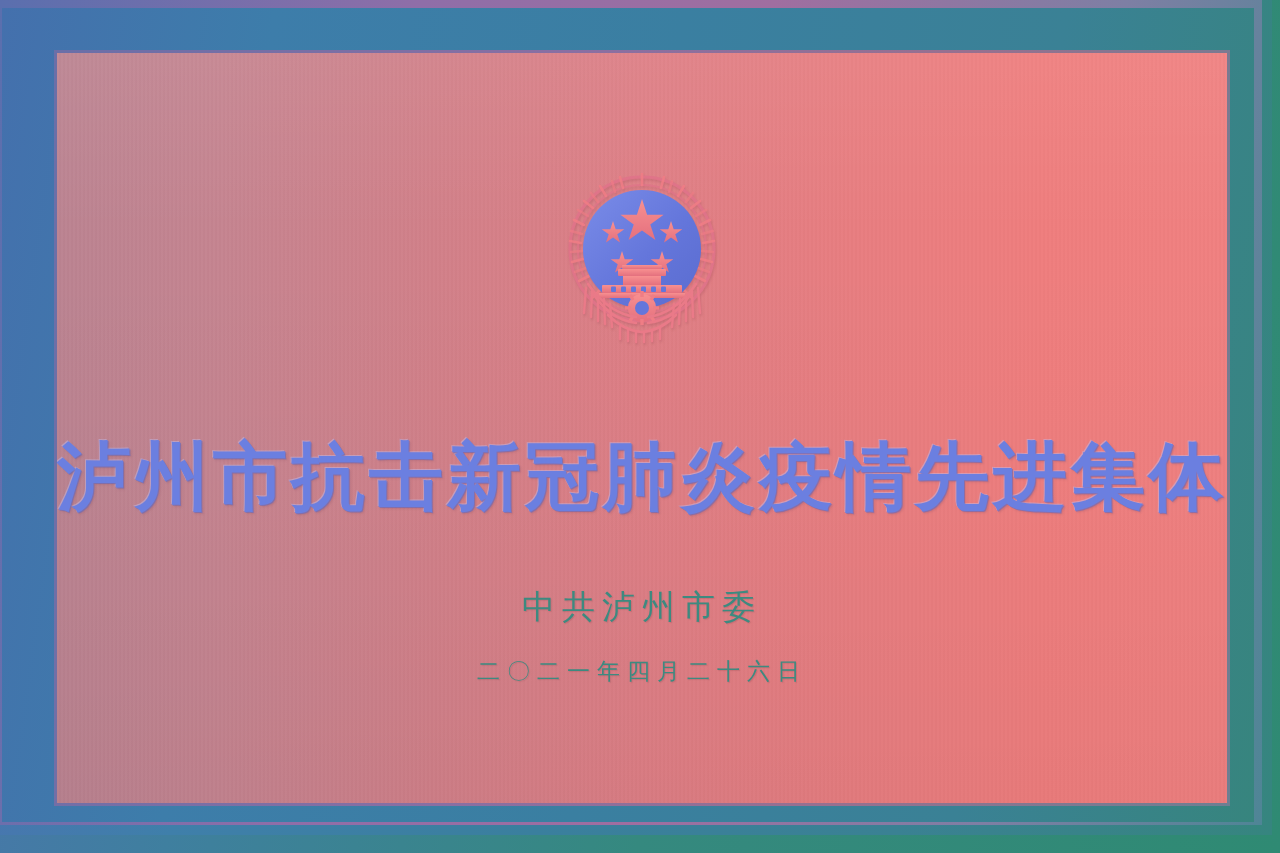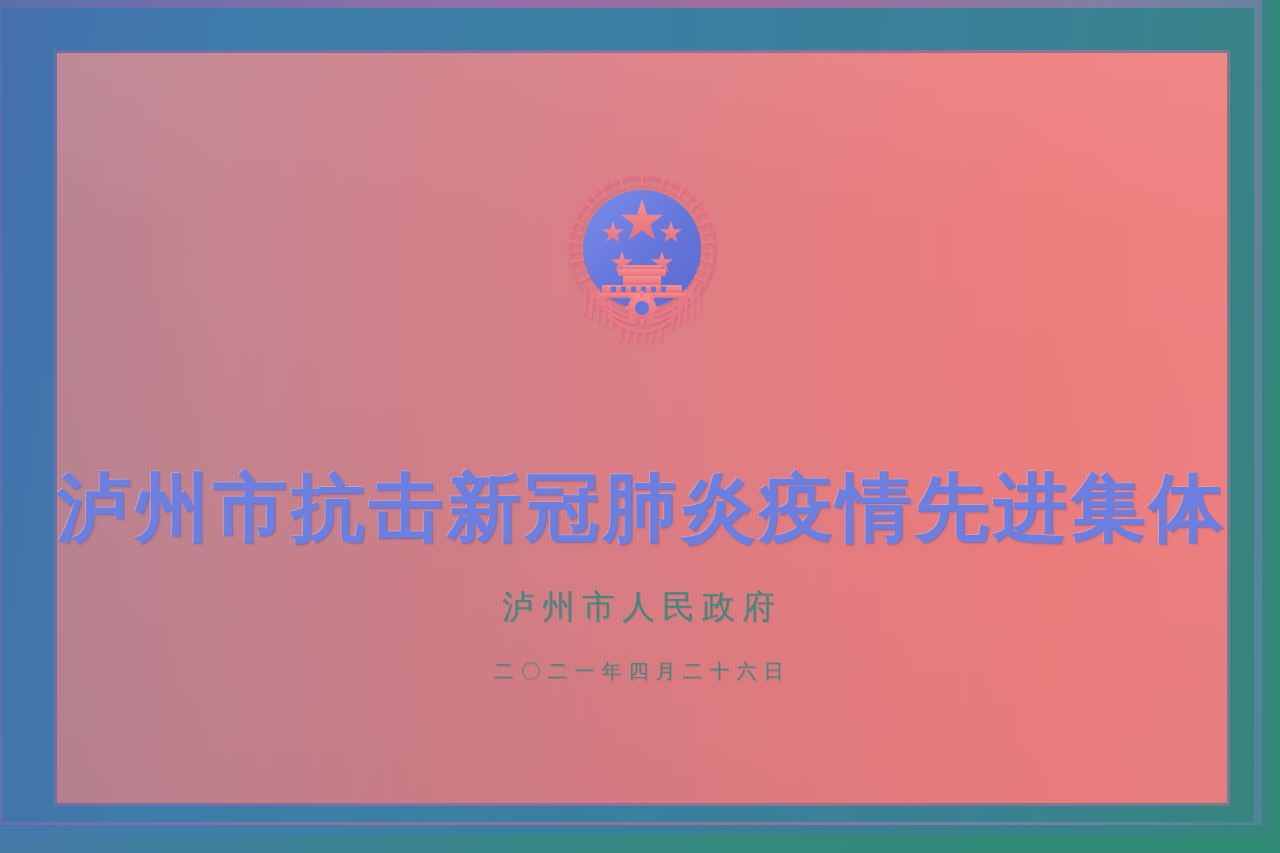--- a/index.html
+++ b/index.html
@@ -100,21 +100,21 @@
     width: 168px;
     height: 180px;
     display: block;
     filter: drop-shadow(1px 2px 1px rgba(120,40,60,0.18));
   }
 
   
   .title-line {
     position: absolute;
     left: 0; right: 0;
-    top: 409px;
+    top: 378px;
     text-align: center;
     font-size: 74px;
     line-height: 92px;
     letter-spacing: 4px;
     color: #6b7fe0;
     font-family: "Liberation Serif", "DejaVu Serif", serif;
     font-weight: 700;
     text-shadow:
        1px 1px 0 rgba(90,105,200,0.55),
        2px 2px 2px rgba(150,90,110,0.30),
@@ -141,21 +141,21 @@
     white-space: nowrap;
   }
 
   
   .date-line {
     position: absolute;
     left: 0; right: 0;
     top: 597px;
     text-align: center;
     color: #3d8a80;
-    font-size: 20px;
+    font-size: 23px;
     line-height: 42px;
     letter-spacing: 7px;
     font-family: "Liberation Sans", "DejaVu Sans", sans-serif;
     font-weight: 500;
     text-shadow: 1px 1px 1px rgba(120,60,70,0.20);
     white-space: nowrap;
   }
 </style>
 </head>
 <body>
@@ -291,19 +291,19 @@
           <line x1="86" y1="167" x2="86" y2="177"></line>
           <line x1="94" y1="165" x2="94" y2="176"></line>
           <line x1="102" y1="162" x2="102" y2="174"></line>
         </g>
       </svg>
     </div>
 
     <div class="title-line">泸州市抗击新冠肺炎疫情先进集体</div>
 
     <div class="signatory-row">
-      <span>泸州市人民政府</span>
+      <span>中共泸州市委</span>
     </div>
 
     <div class="date-line">二〇二一年四月二十六日</div>
 
   </div>
 </div>
 
 </body></html>

